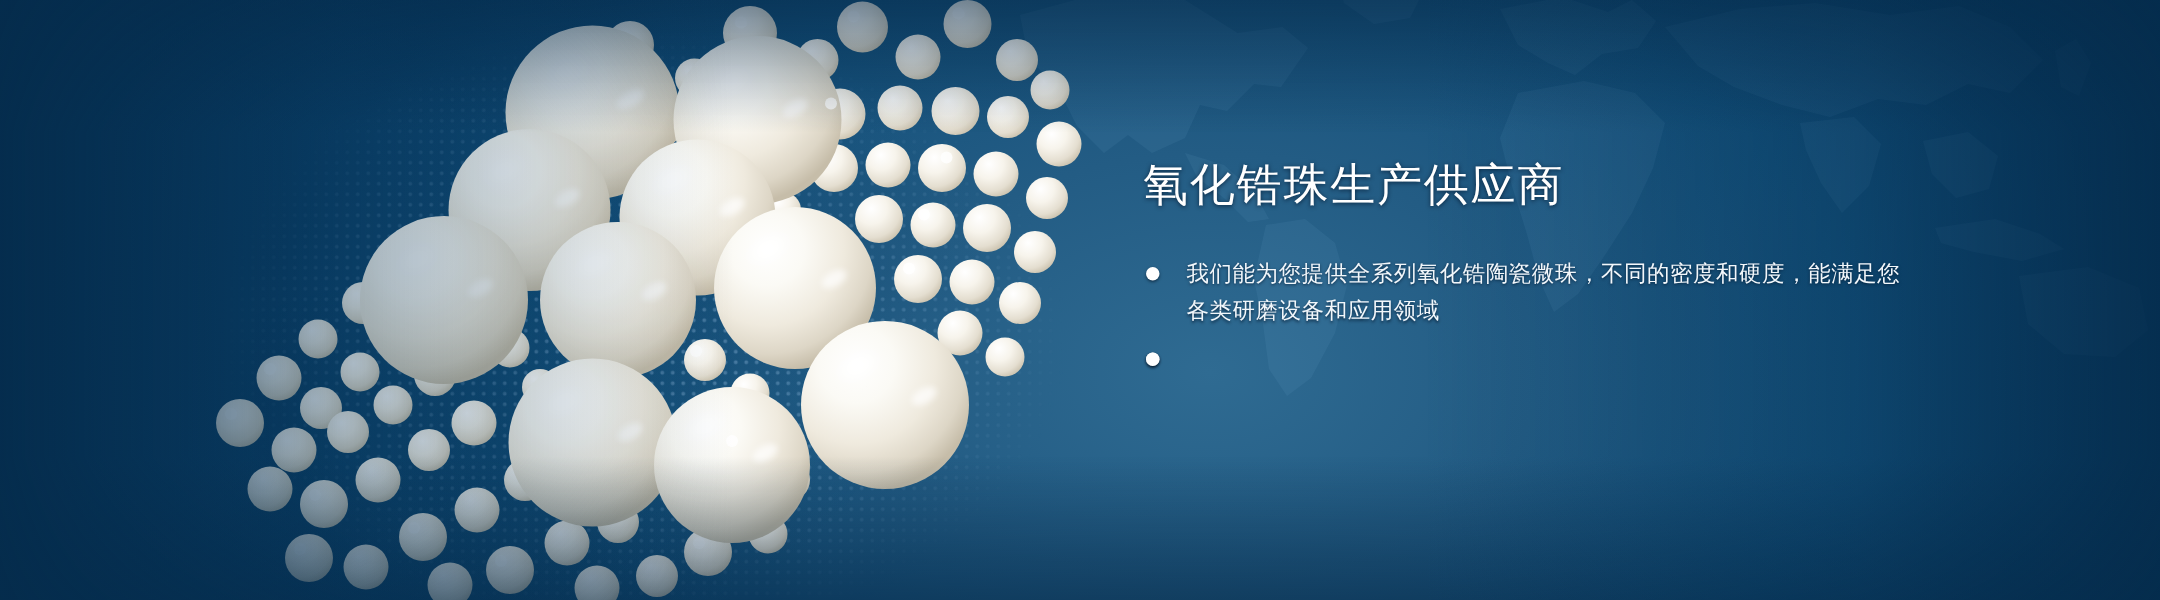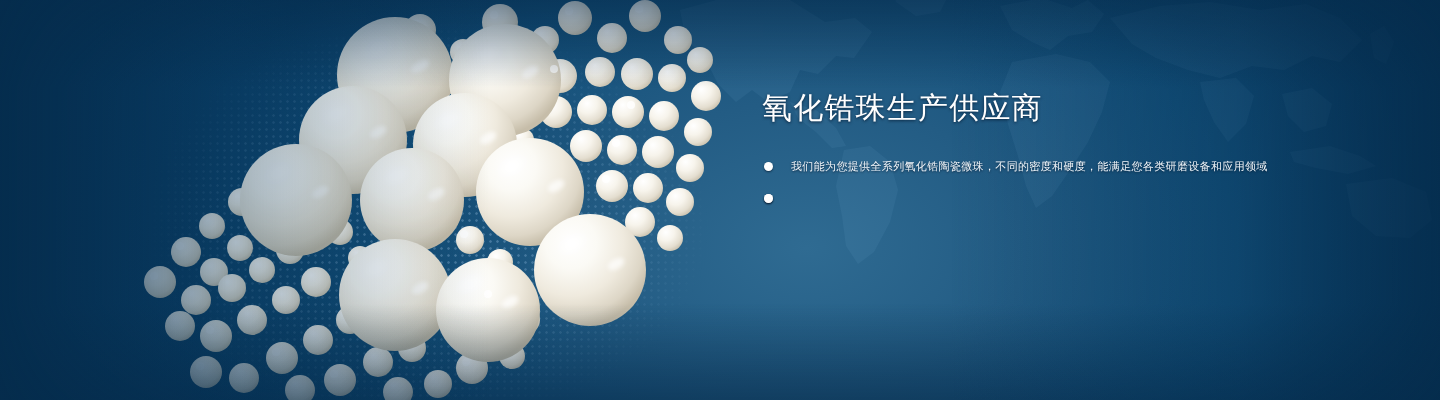--- a/index.html
+++ b/index.html
@@ -45,33 +45,33 @@
             mask-image:radial-gradient(ellipse 330px 240px at 52% 56%, #000 20%, rgba(0,0,0,.55) 55%, rgba(0,0,0,0) 86%);
     pointer-events:none;
   }
 
   
   #beads{position:absolute;left:0;top:0;width:760px;height:400px;}
   #beads svg{display:block;width:760px;height:400px;}
 
   
   .copy{
-    position:absolute;left:760px;top:92px;width:520px;
+    position:absolute;left:760px;top:108px;width:520px;
   }
   .headline{
     margin:0 0 30px 2px;
     font-size:30px;line-height:1.05;font-weight:400;color:#ffffff;
     letter-spacing:1.2px;
     text-shadow:0 1px 3px rgba(0,18,38,.75);
     white-space:nowrap;
   }
   .bullets{list-style:none;margin:0;padding:0;}
   .bullet{
     position:relative;padding-left:31px;margin-bottom:7px;
-    font-size:11px;line-height:25px;color:#f2f7fb;font-weight:400;
+    font-size:15px;line-height:25px;color:#f2f7fb;font-weight:400;
     letter-spacing:.35px;
     text-shadow:0 1px 2px rgba(0,18,38,.7);
   }
   .bullet:last-child{margin-bottom:0;}
   .dot{
     position:absolute;left:4px;top:8px;width:9px;height:9px;border-radius:50%;
     background:#ffffff;box-shadow:0 1px 2px rgba(0,16,34,.6);
   }
 </style>
 </head>

